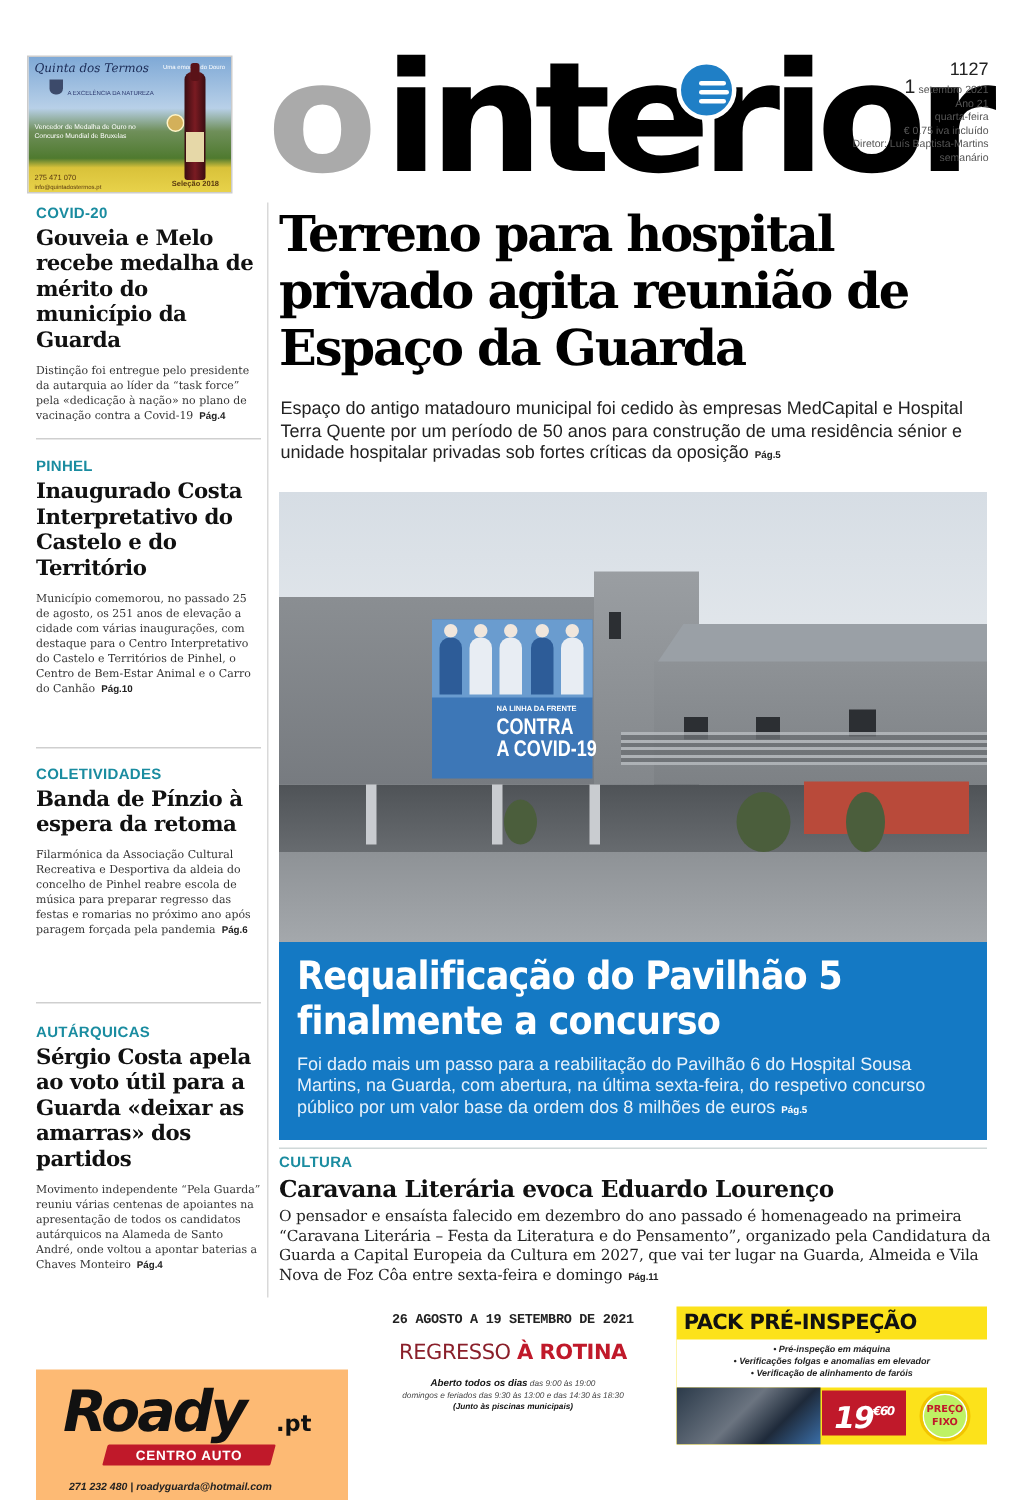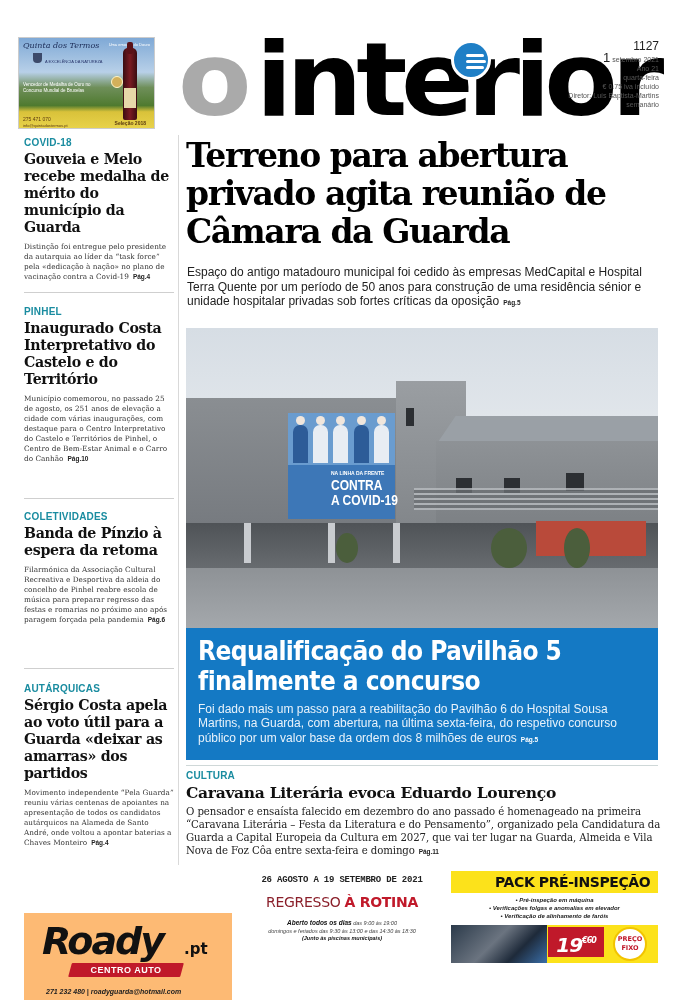--- a/index.html
+++ b/index.html
@@ -97,27 +97,27 @@
   .roady-contact { position: absolute; left: 22px; top: 75px; font-size: 7px; font-weight: bold; font-style: italic; color: #222; white-space: nowrap; }
 
   .ad-rotina { position: absolute; left: 236px; top: 871px; width: 212px; height: 92px; background: #fff; text-align: center; }
   .rot-dates { margin-top: 4px; font-family: Liberation Mono, monospace; font-weight: bold; font-size: 9px; color: #222; letter-spacing: -0.2px; }
   .rot-main { margin-top: 9px; font-family: "DejaVu Sans", sans-serif; font-size: 14px; color: #8a1f2a; letter-spacing: -0.3px; }
   .rot-main b { color: #c0192a; }
   .rot-hours { margin-top: 9px; font-size: 5.5px; line-height: 7.5px; color: #444; font-style: italic; }
   .rot-hours b { font-size: 6.5px; color: #111; }
 
   .ad-pack { position: absolute; left: 451px; top: 871px; width: 207px; height: 92px; background: #fce21b; overflow: hidden; }
-  .pack-title { position: absolute; left: 0; top: 3px; width: 165px; font-family: "DejaVu Sans", sans-serif; font-weight: bold; font-size: 14px; color: #111; letter-spacing: -0.4px; margin-left: 44px; }
+  .pack-title { position: absolute; left: 0; top: 3px; width: 165px; text-align: center; font-family: "DejaVu Sans", sans-serif; font-weight: bold; font-size: 14px; color: #111; letter-spacing: -0.4px; }
   .pack-list { position: absolute; left: 0; top: 22px; width: 207px; height: 32px; background: #fff; text-align: center; font-size: 6px; line-height: 8px; font-weight: bold; font-style: italic; color: #222; padding-top: 3px; }
   .pack-photo { position: absolute; left: 0; top: 54px; width: 96px; height: 38px; background: linear-gradient(135deg,#2b3a4a 0%,#6b7480 45%,#1e2a3a 70%,#3a6ea8 100%); }
   .pack-price { position: absolute; left: 97px; top: 56px; width: 56px; height: 30px; background: #c0192a; color: #fff; font-family: "DejaVu Sans", sans-serif; font-weight: bold; font-size: 20px; line-height: 28px; text-align: center; letter-spacing: -1px; font-style: italic; }
   .pack-price sup { font-size: 8px; vertical-align: 9px; }
   .pack-small { position: absolute; left: 98px; top: 86px; width: 54px; font-size: 2.5px; color: #333; text-align: center; }
-  .pack-fixo { position: absolute; left: 162px; top: 56px; width: 34px; height: 34px; border-radius: 50%; background: #ffffff; border: 2px solid #f2c400; box-shadow: 0 0 0 1px #fff inset; text-align: center; font-family: "DejaVu Sans", sans-serif; font-size: 6.5px; line-height: 9px; font-weight: bold; color: #c0192a; padding-top: 6px; }
+  .pack-fixo { position: absolute; left: 162px; top: 56px; width: 34px; height: 34px; border-radius: 50%; background: #bef264; border: 2px solid #f2c400; box-shadow: 0 0 0 1px #fff inset; text-align: center; font-family: "DejaVu Sans", sans-serif; font-size: 6.5px; line-height: 9px; font-weight: bold; color: #c0192a; padding-top: 6px; }
 </style>
 </head>
 <body>
 
 <div class="ad-wine">
   <span class="brand">Quinta dos Termos</span>
   <span class="tag">Uma emoção do Douro</span>
   <span class="shield"></span>
   <span class="sub">A EXCELÊNCIA DA NATUREZA</span>
   <span class="medal">Vencedor de Medalha de Ouro no Concurso Mundial de Bruxelas</span>
@@ -147,21 +147,21 @@
   <div>Ano 21</div>
   <div>quarta-feira</div>
   <div>€ 0.75 iva incluído</div>
   <div>Diretor: Luís Baptista-Martins</div>
   <div>semanário</div>
 </div>
 
 <div class="vdivider"></div>
 
 <div class="side-story" style="top:137px">
-  <div class="kicker">COVID-18</div>
+  <div class="kicker">COVID-20</div>
   <div class="side-title">Gouveia e Melo recebe medalha de mérito do município da Guarda</div>
   <div class="side-body"><span>Distinção foi entregue pelo presidente da autarquia ao líder da “task force” pela «dedicação à nação» no plano de vacinação contra a Covid-19</span><span class="pag">Pág.4</span></div>
 </div>
 <div class="hsep" style="top:292px"></div>
 
 <div class="side-story" style="top:306px">
   <div class="kicker">PINHEL</div>
   <div class="side-title">Inaugurado Costa Interpretativo do Castelo e do Território</div>
   <div class="side-body"><span>Município comemorou, no passado 25 de agosto, os 251 anos de elevação a cidade com várias inaugurações, com destaque para o Centro Interpretativo do Castelo e Territórios de Pinhel, o Centro de Bem-Estar Animal e o Carro do Canhão</span><span class="pag">Pág.10</span></div>
 </div>
@@ -173,21 +173,21 @@
   <div class="side-body"><span>Filarmónica da Associação Cultural Recreativa e Desportiva da aldeia do concelho de Pinhel reabre escola de música para preparar regresso das festas e romarias no próximo ano após paragem forçada pela pandemia</span><span class="pag">Pág.6</span></div>
 </div>
 <div class="hsep" style="top:668px"></div>
 
 <div class="side-story" style="top:683px">
   <div class="kicker">AUTÁRQUICAS</div>
   <div class="side-title">Sérgio Costa apela ao voto útil para a Guarda «deixar as amarras» dos partidos</div>
   <div class="side-body"><span>Movimento independente “Pela Guarda” reuniu várias centenas de apoiantes na apresentação de todos os candidatos autárquicos na Alameda de Santo André, onde voltou a apontar baterias a Chaves Monteiro</span><span class="pag">Pág.4</span></div>
 </div>
 
-<h1 class="lead-title">Terreno para abertura privado agita reunião de Câmara da Guarda</h1>
+<h1 class="lead-title">Terreno para hospital privado agita reunião de Espaço da Guarda</h1>
 <p class="lead-body"><span>Espaço do antigo matadouro municipal foi cedido às empresas MedCapital e Hospital Terra Quente por um período de 50 anos para construção de uma residência sénior e unidade hospitalar privadas sob fortes críticas da oposição</span><span class="pag">Pág.5</span></p>
 
 <div class="photo">
   <div class="bld-left"></div>
   <div class="bld-side"></div>
   <div class="roof"></div>
   <div class="bld-right"></div>
   <div class="window" style="left:220px;top:80px;width:8px;height:18px"></div>
   <div class="window" style="left:270px;top:150px;width:16px;height:15px"></div>
   <div class="window" style="left:318px;top:150px;width:16px;height:15px"></div>

